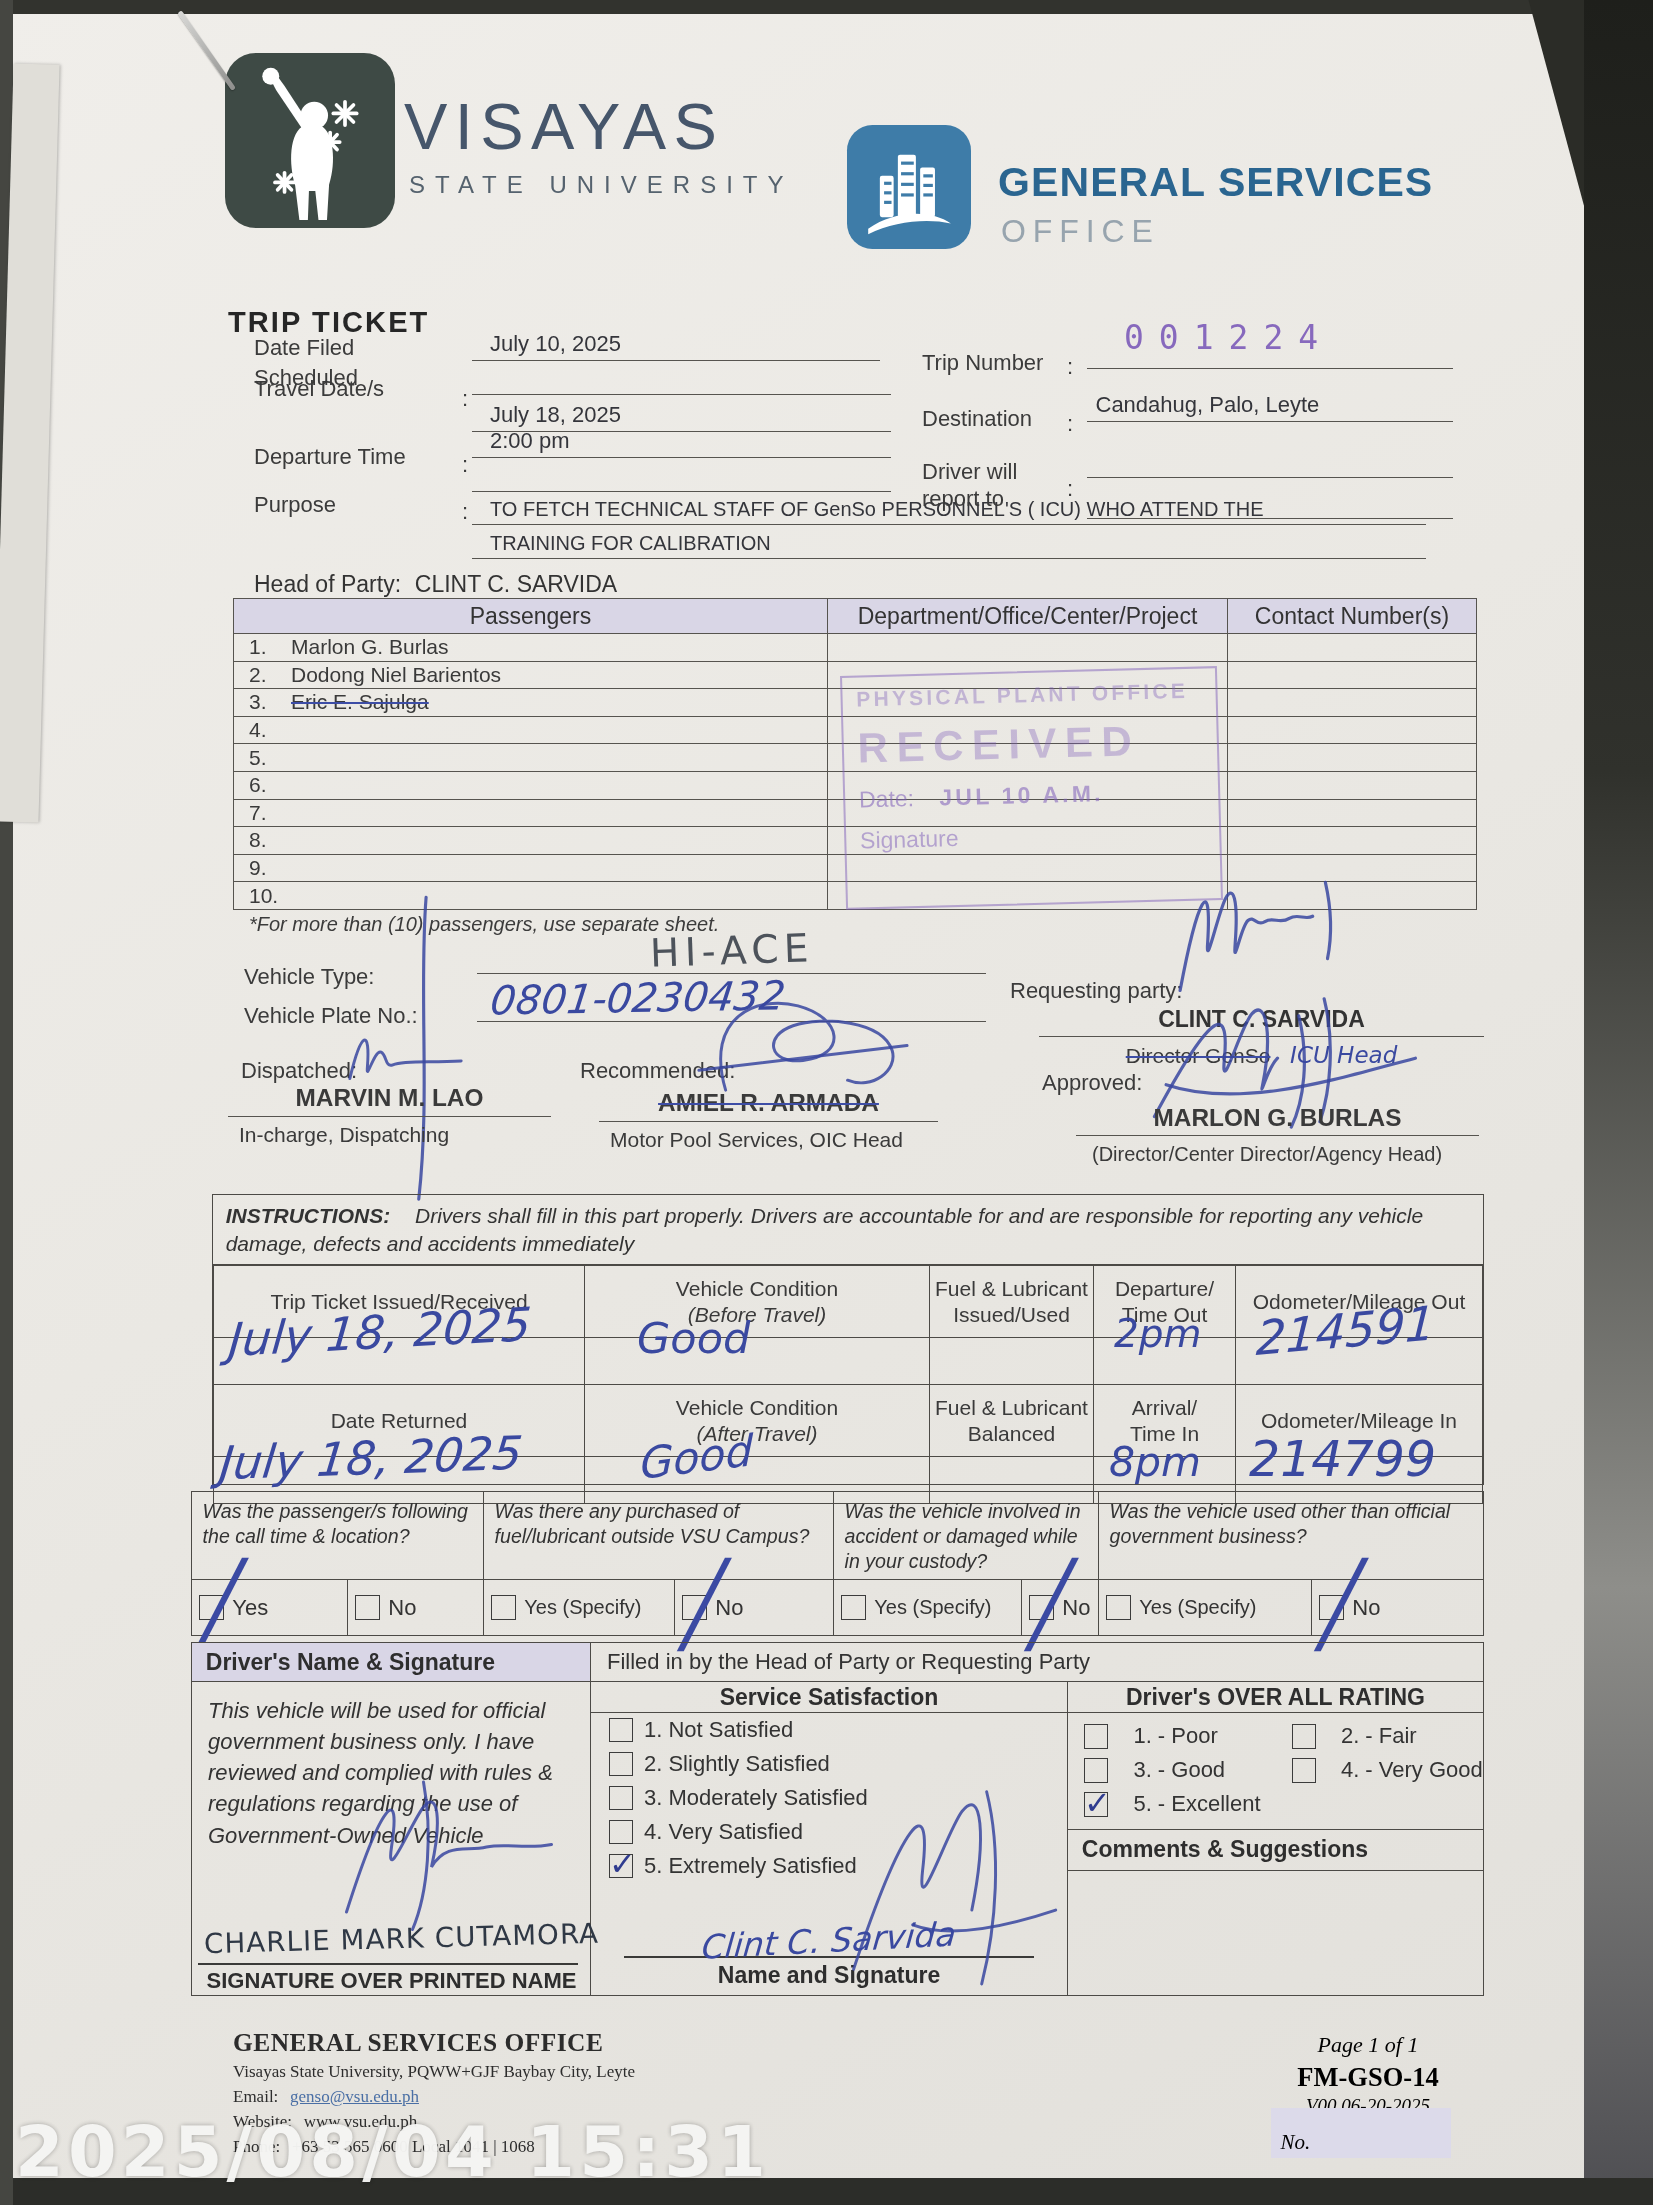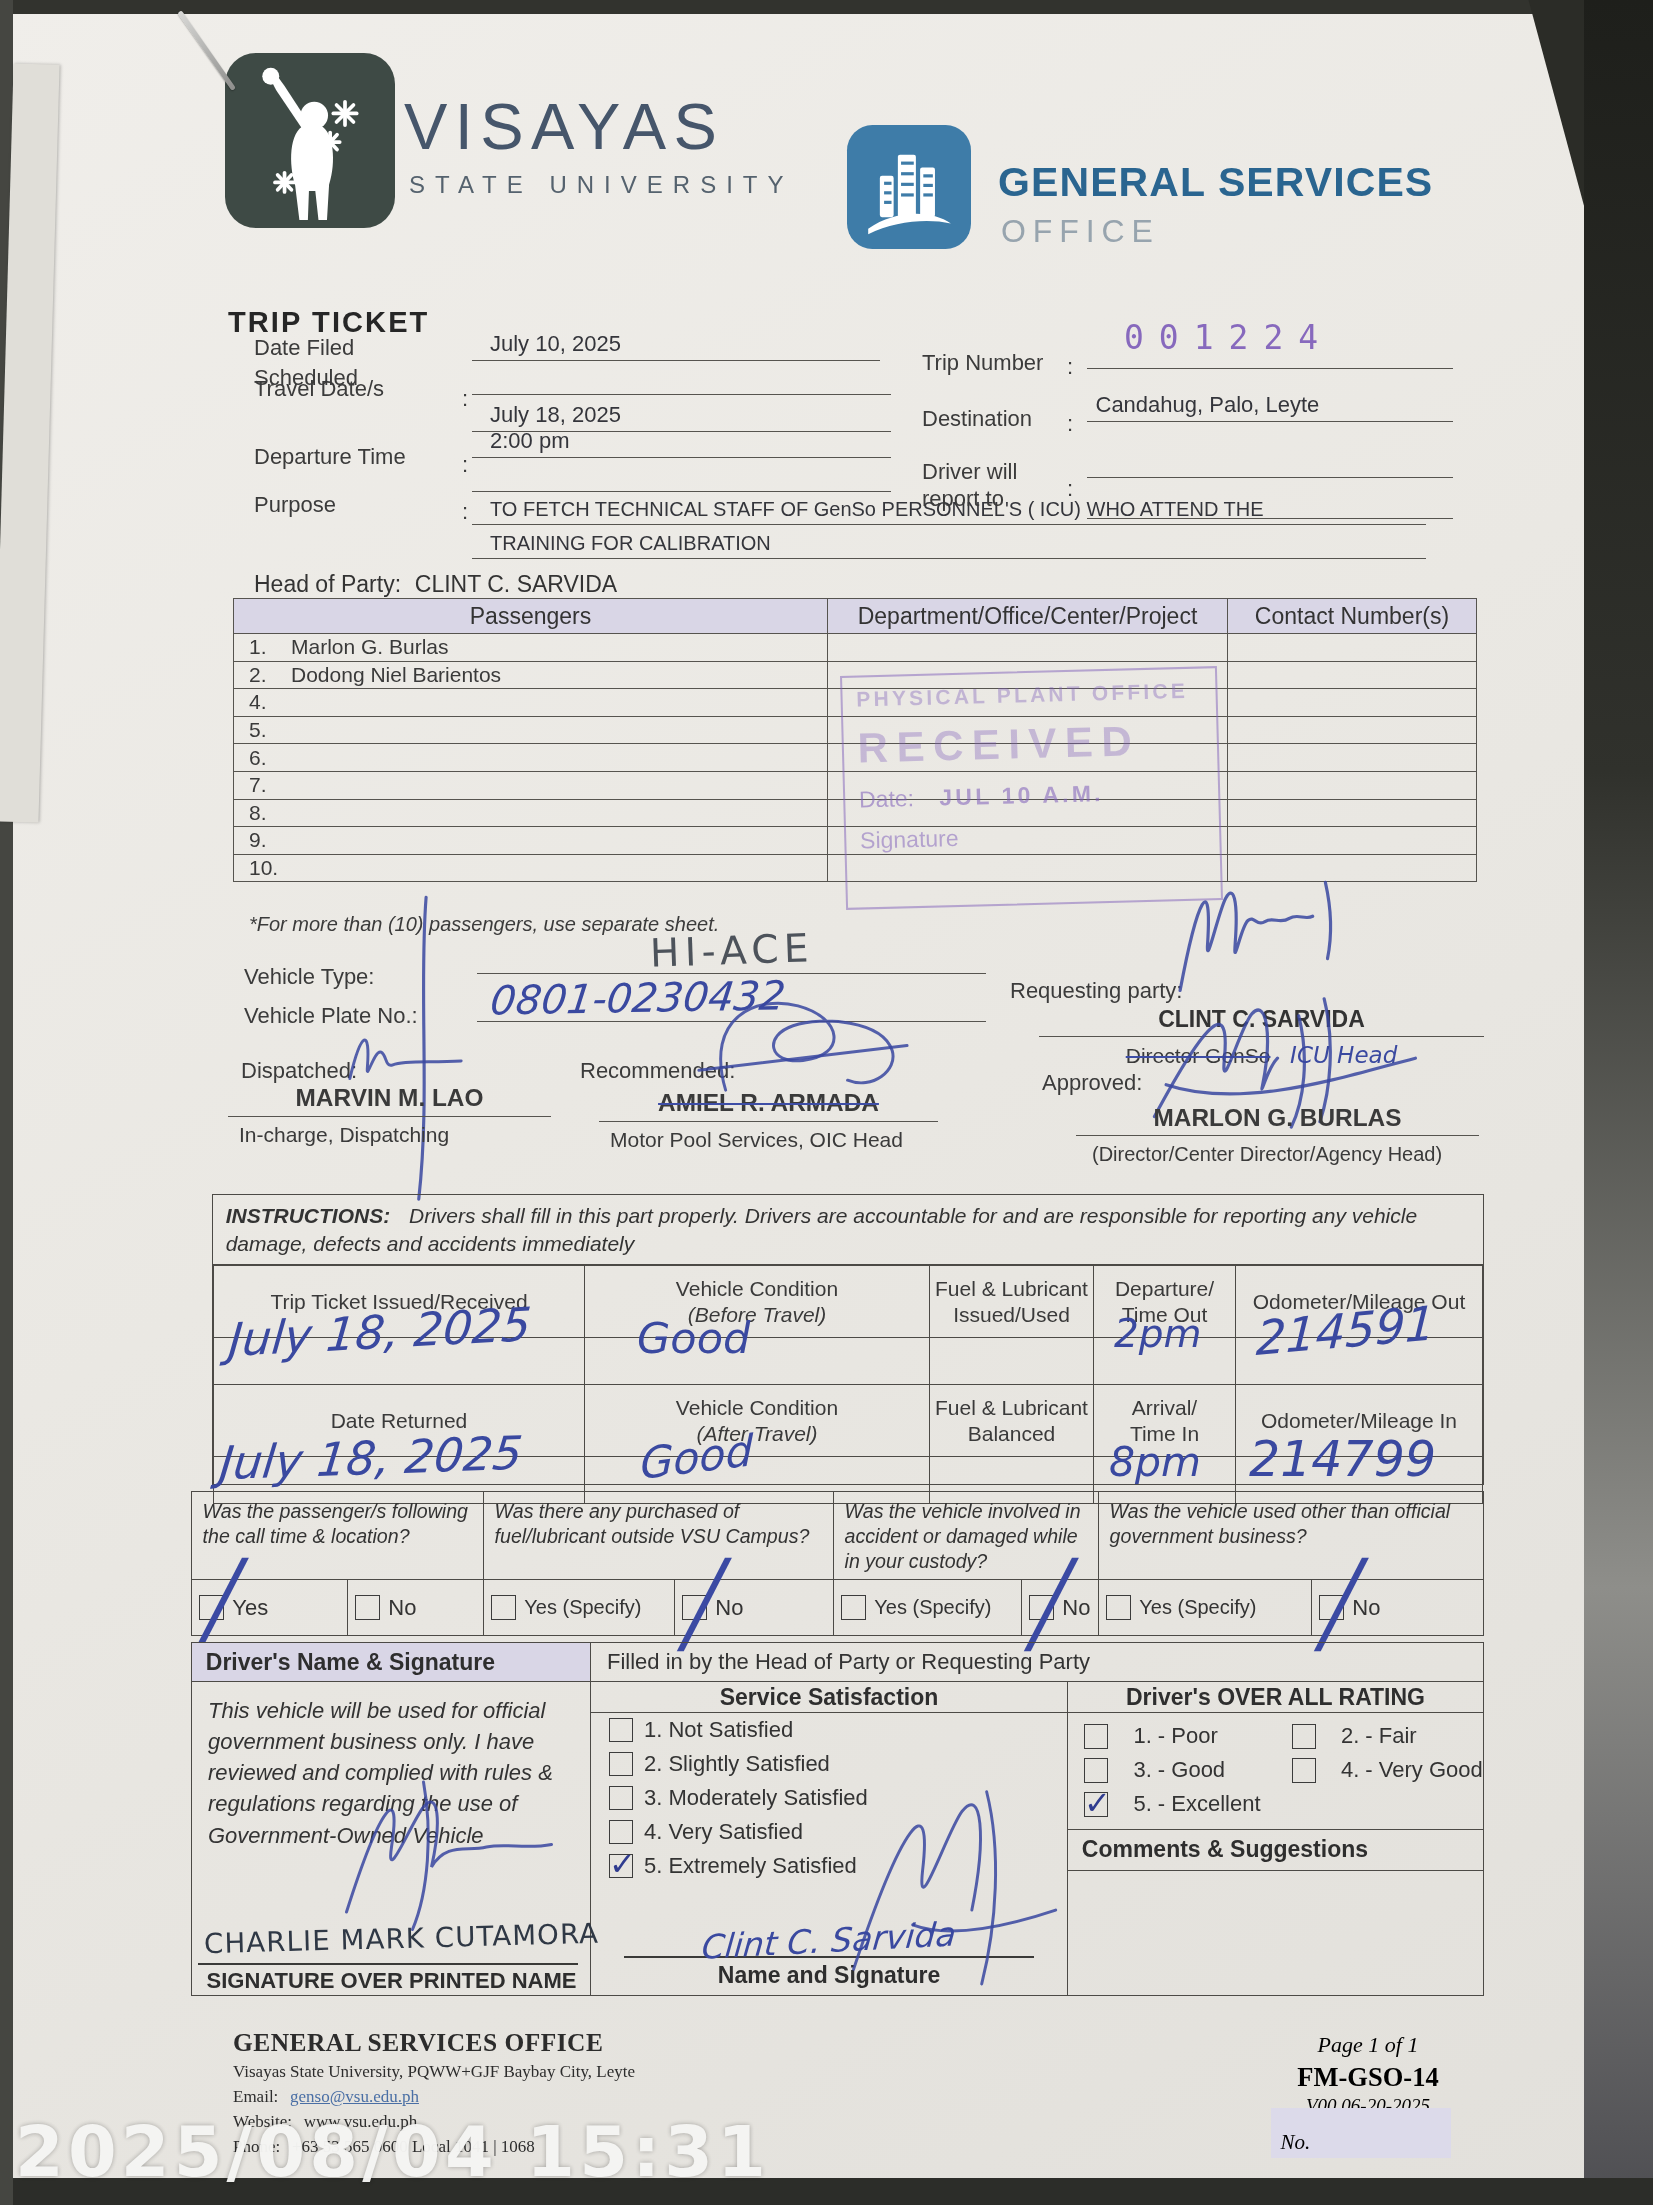--- a/index.html
+++ b/index.html
@@ -225,20 +225,25 @@
             <td><span class="p-no">1.</span><span>Marlon G. Burlas</span></td>
             <td></td>
             <td></td>
           </tr>
       <tr>
             <td><span class="p-no">2.</span><span>Dodong Niel Barientos</span></td>
             <td></td>
             <td></td>
           </tr>
       <tr>
+            <td><span class="p-no">3.</span><span class="struck-pen">Eric E. Sajulga</span></td>
+            <td></td>
+            <td></td>
+          </tr>
+      <tr>
             <td><span class="p-no">4.</span><span></span></td>
             <td></td>
             <td></td>
           </tr>
       <tr>
             <td><span class="p-no">5.</span><span></span></td>
             <td></td>
             <td></td>
           </tr>
       <tr>
@@ -334,21 +339,21 @@
     <path d="M368 28 C388 110 380 200 360 260"></path>
   </svg>
   <div class="ab" style="left:1076px;top:1104px;width:403px;height:32px;border-bottom:1.6px solid #56544f;text-align:center">
     <span style="font-size:24.4px;font-weight:bold;color:#3a3a3a">MARLON G. BURLAS</span>
   </div>
   <div class="ab" style="left:1092px;top:1143px;font-size:20px;color:#3a3a3a">(Director/Center Director/Agency Head)</div>
 
   <div class="ab ibox" style="left:212px;top:1194px;width:1272px;height:291px">
     <div class="ihead">
       <b>INSTRUCTIONS:</b>
-      <span style="margin-left:13px">Drivers shall fill in this part properly.  Drivers are accountable for and are responsible for reporting any vehicle damage, defects and accidents immediately</span>
+      <span style="margin-left:19px">Drivers shall fill in this part properly.  Drivers are accountable for and are responsible for reporting any vehicle damage, defects and accidents immediately</span>
     </div>
     <table class="itable">
       <colgroup>
           <col style="width:371px">
           <col style="width:345px">
           <col style="width:164px">
           <col style="width:142px">
           <col style="width:247px">
         </colgroup>
       <tbody>

